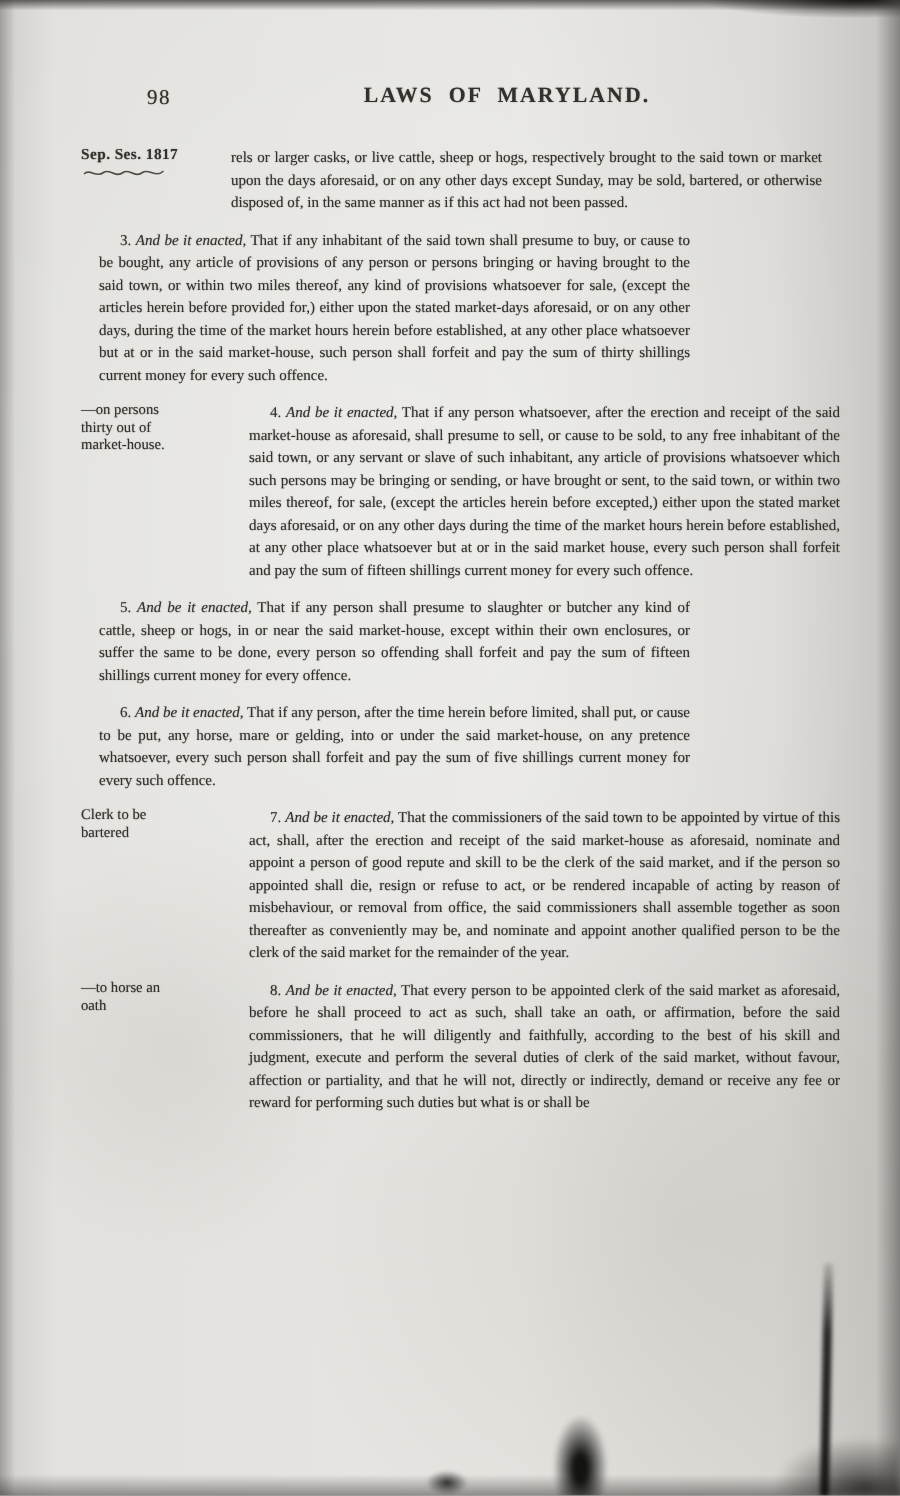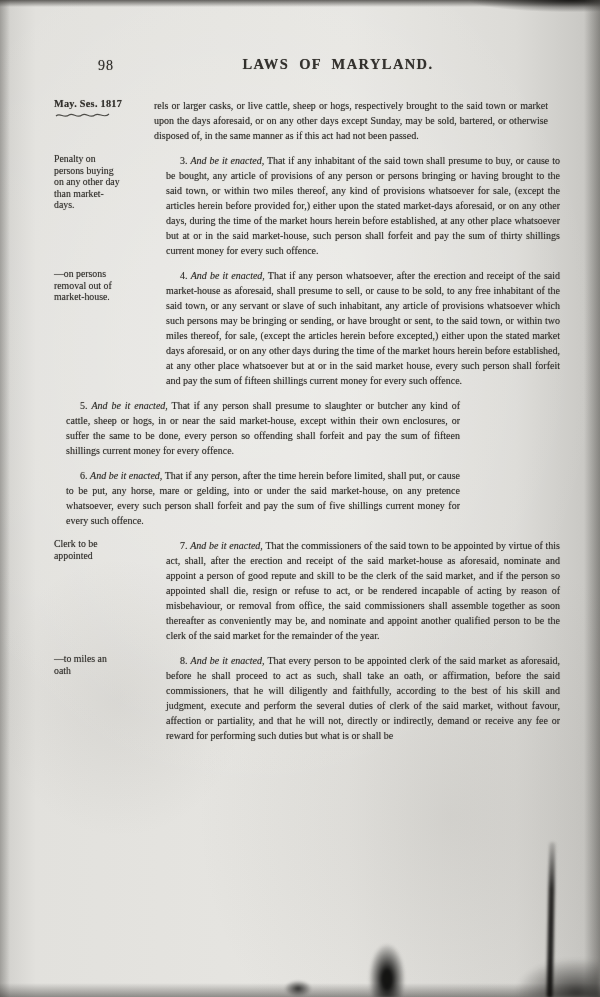--- a/index.html
+++ b/index.html
@@ -85,44 +85,41 @@
 
     <div class="header">
       <span class="page-number">98</span>
       <div class="page-title">LAWS OF MARYLAND.</div>
     </div>
 
     <div class="sections">
 
       <div class="section session">
         <div class="margin-cell">
-          <span class="margin-text">May. Ses. 1817</span>
+          <span class="margin-text">Sep. Ses. 1817</span>
           <svg class="flourish" width="58" height="9" viewBox="0 0 58 9">
             <path d="M2 5 C6 1, 10 8, 15 4 C19 1, 23 8, 28 4 C32 1, 36 8, 41 4 C45 1, 50 8, 55 3" fill="none" stroke="#33312d" stroke-width="1.1" opacity="0.85"></path>
           </svg>
         </div>
         <div class="body-cell">
           <span class="sec-text">rels or larger casks, or live cattle, sheep or hogs, respectively brought to the said town or market upon the days aforesaid, or on any other days except Sunday, may be sold, bartered, or otherwise disposed of, in the same manner as if this act had not been passed.</span>
         </div>
       </div>
 
       <div class="section">
-        <div class="margin-cell">
-          <span class="margin-text">Penalty on persons buying on any other day than market-days.</span>
-        </div>
         <div class="body-cell indent">
           <span class="sec-num">3.</span>
           <span class="enact">And be it enacted,</span>
           <span class="sec-text">That if any inhabitant of the said town shall presume to buy, or cause to be bought, any article of provisions of any person or persons bringing or having brought to the said town, or within two miles thereof, any kind of provisions whatsoever for sale, (except the articles herein before provided for,) either upon the stated market-days aforesaid, or on any other days, during the time of the market hours herein before established, at any other place whatsoever but at or in the said market-house, such person shall forfeit and pay the sum of thirty shillings current money for every such offence.</span>
         </div>
       </div>
 
       <div class="section">
         <div class="margin-cell">
-          <span class="margin-text">—on persons removal out of market-house.</span>
+          <span class="margin-text">—on persons thirty out of market-house.</span>
         </div>
         <div class="body-cell indent">
           <span class="sec-num">4.</span>
           <span class="enact">And be it enacted,</span>
           <span class="sec-text">That if any person whatsoever, after the erection and receipt of the said market-house as aforesaid, shall presume to sell, or cause to be sold, to any free inhabitant of the said town, or any servant or slave of such inhabitant, any article of provisions whatsoever which such persons may be bringing or sending, or have brought or sent, to the said town, or within two miles thereof, for sale, (except the articles herein before excepted,) either upon the stated market days aforesaid, or on any other days during the time of the market hours herein before established, at any other place whatsoever but at or in the said market house, every such person shall forfeit and pay the sum of fifteen shillings current money for every such offence.</span>
         </div>
       </div>
 
       <div class="section">
         <div class="body-cell indent">
@@ -135,32 +132,32 @@
       <div class="section">
         <div class="body-cell indent">
           <span class="sec-num">6.</span>
           <span class="enact">And be it enacted,</span>
           <span class="sec-text">That if any person, after the time herein before limited, shall put, or cause to be put, any horse, mare or gelding, into or under the said market-house, on any pretence whatsoever, every such person shall forfeit and pay the sum of five shillings current money for every such offence.</span>
         </div>
       </div>
 
       <div class="section">
         <div class="margin-cell">
-          <span class="margin-text">Clerk to be appointed</span>
+          <span class="margin-text">Clerk to be bartered</span>
         </div>
         <div class="body-cell indent">
           <span class="sec-num">7.</span>
           <span class="enact">And be it enacted,</span>
           <span class="sec-text">That the commissioners of the said town to be appointed by virtue of this act, shall, after the erection and receipt of the said market-house as aforesaid, nominate and appoint a person of good repute and skill to be the clerk of the said market, and if the person so appointed shall die, resign or refuse to act, or be rendered incapable of acting by reason of misbehaviour, or removal from office, the said commissioners shall assemble together as soon thereafter as conveniently may be, and nominate and appoint another qualified person to be the clerk of the said market for the remainder of the year.</span>
         </div>
       </div>
 
       <div class="section">
         <div class="margin-cell">
-          <span class="margin-text">—to miles an oath</span>
+          <span class="margin-text">—to horse an oath</span>
         </div>
         <div class="body-cell indent">
           <span class="sec-num">8.</span>
           <span class="enact">And be it enacted,</span>
           <span class="sec-text">That every person to be appointed clerk of the said market as aforesaid, before he shall proceed to act as such, shall take an oath, or affirmation, before the said commissioners, that he will diligently and faithfully, according to the best of his skill and judgment, execute and perform the several duties of clerk of the said market, without favour, affection or partiality, and that he will not, directly or indirectly, demand or receive any fee or reward for performing such duties but what is or shall be</span>
         </div>
       </div>
 
     </div>
   </div>

